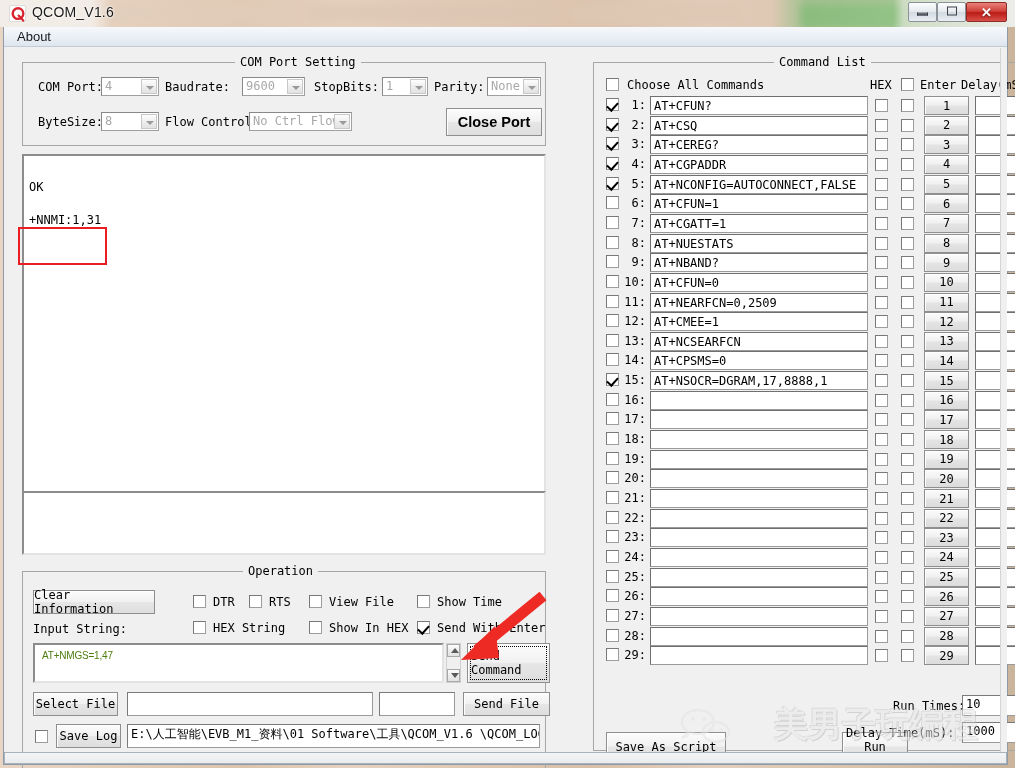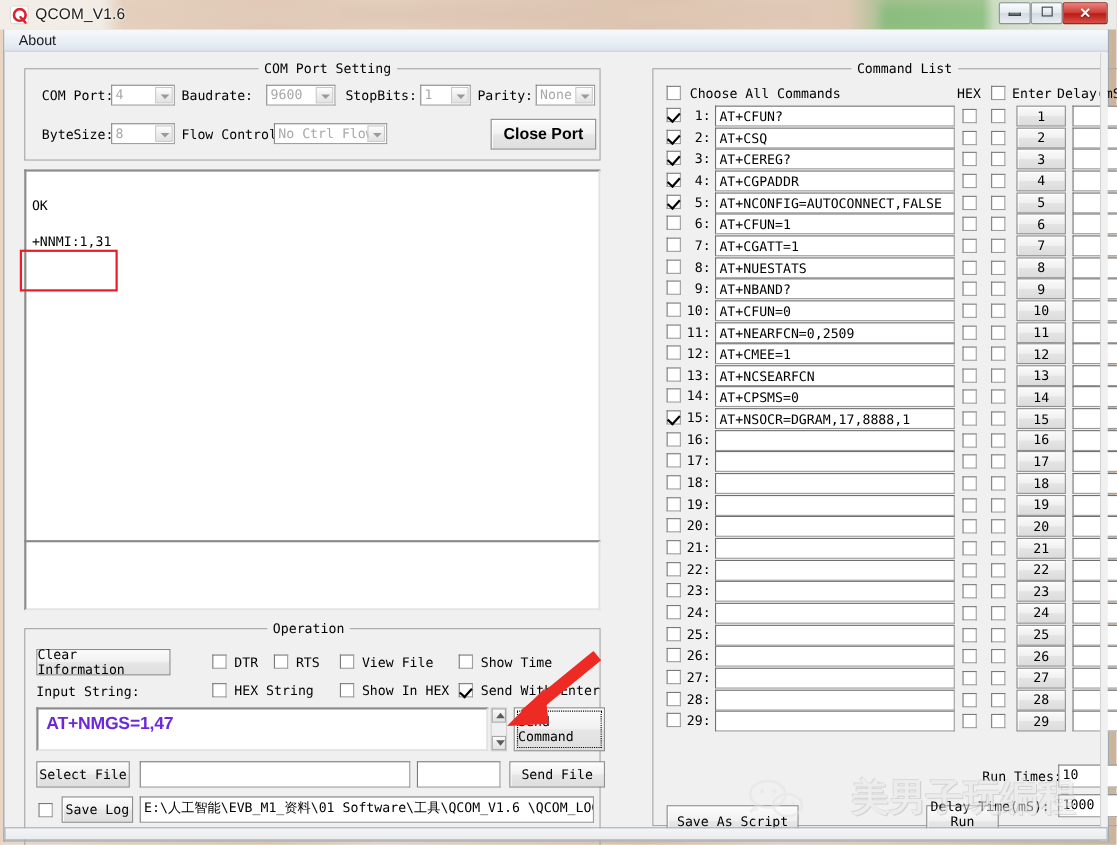--- a/index.html
+++ b/index.html
@@ -255,21 +255,21 @@
   
   #inputstring {
     position: absolute;
     background: #ffffff;
     border: 2px solid;
     border-color: #8c8c8c #e3e3e3 #e3e3e3 #8c8c8c;
   }
   #inputstring .val {
     position: absolute; left: 7px; top: 5px;
     font-family: "Liberation Sans", sans-serif;
-    font-size: 16px; font-weight: bold; color: #6d28d9;
+    font-size: 10px; font-weight: normal; color: #4d7c0f;
     letter-spacing: -.2px;
     white-space: nowrap;
   }
   .vscroll {
     position: absolute; width: 15px;
     background: #f0f0f0;
     border: 1px solid #cfcfcf;
   }
   .vscroll .sbtn {
     position: absolute; left: 0; width: 13px; height: 13px;

